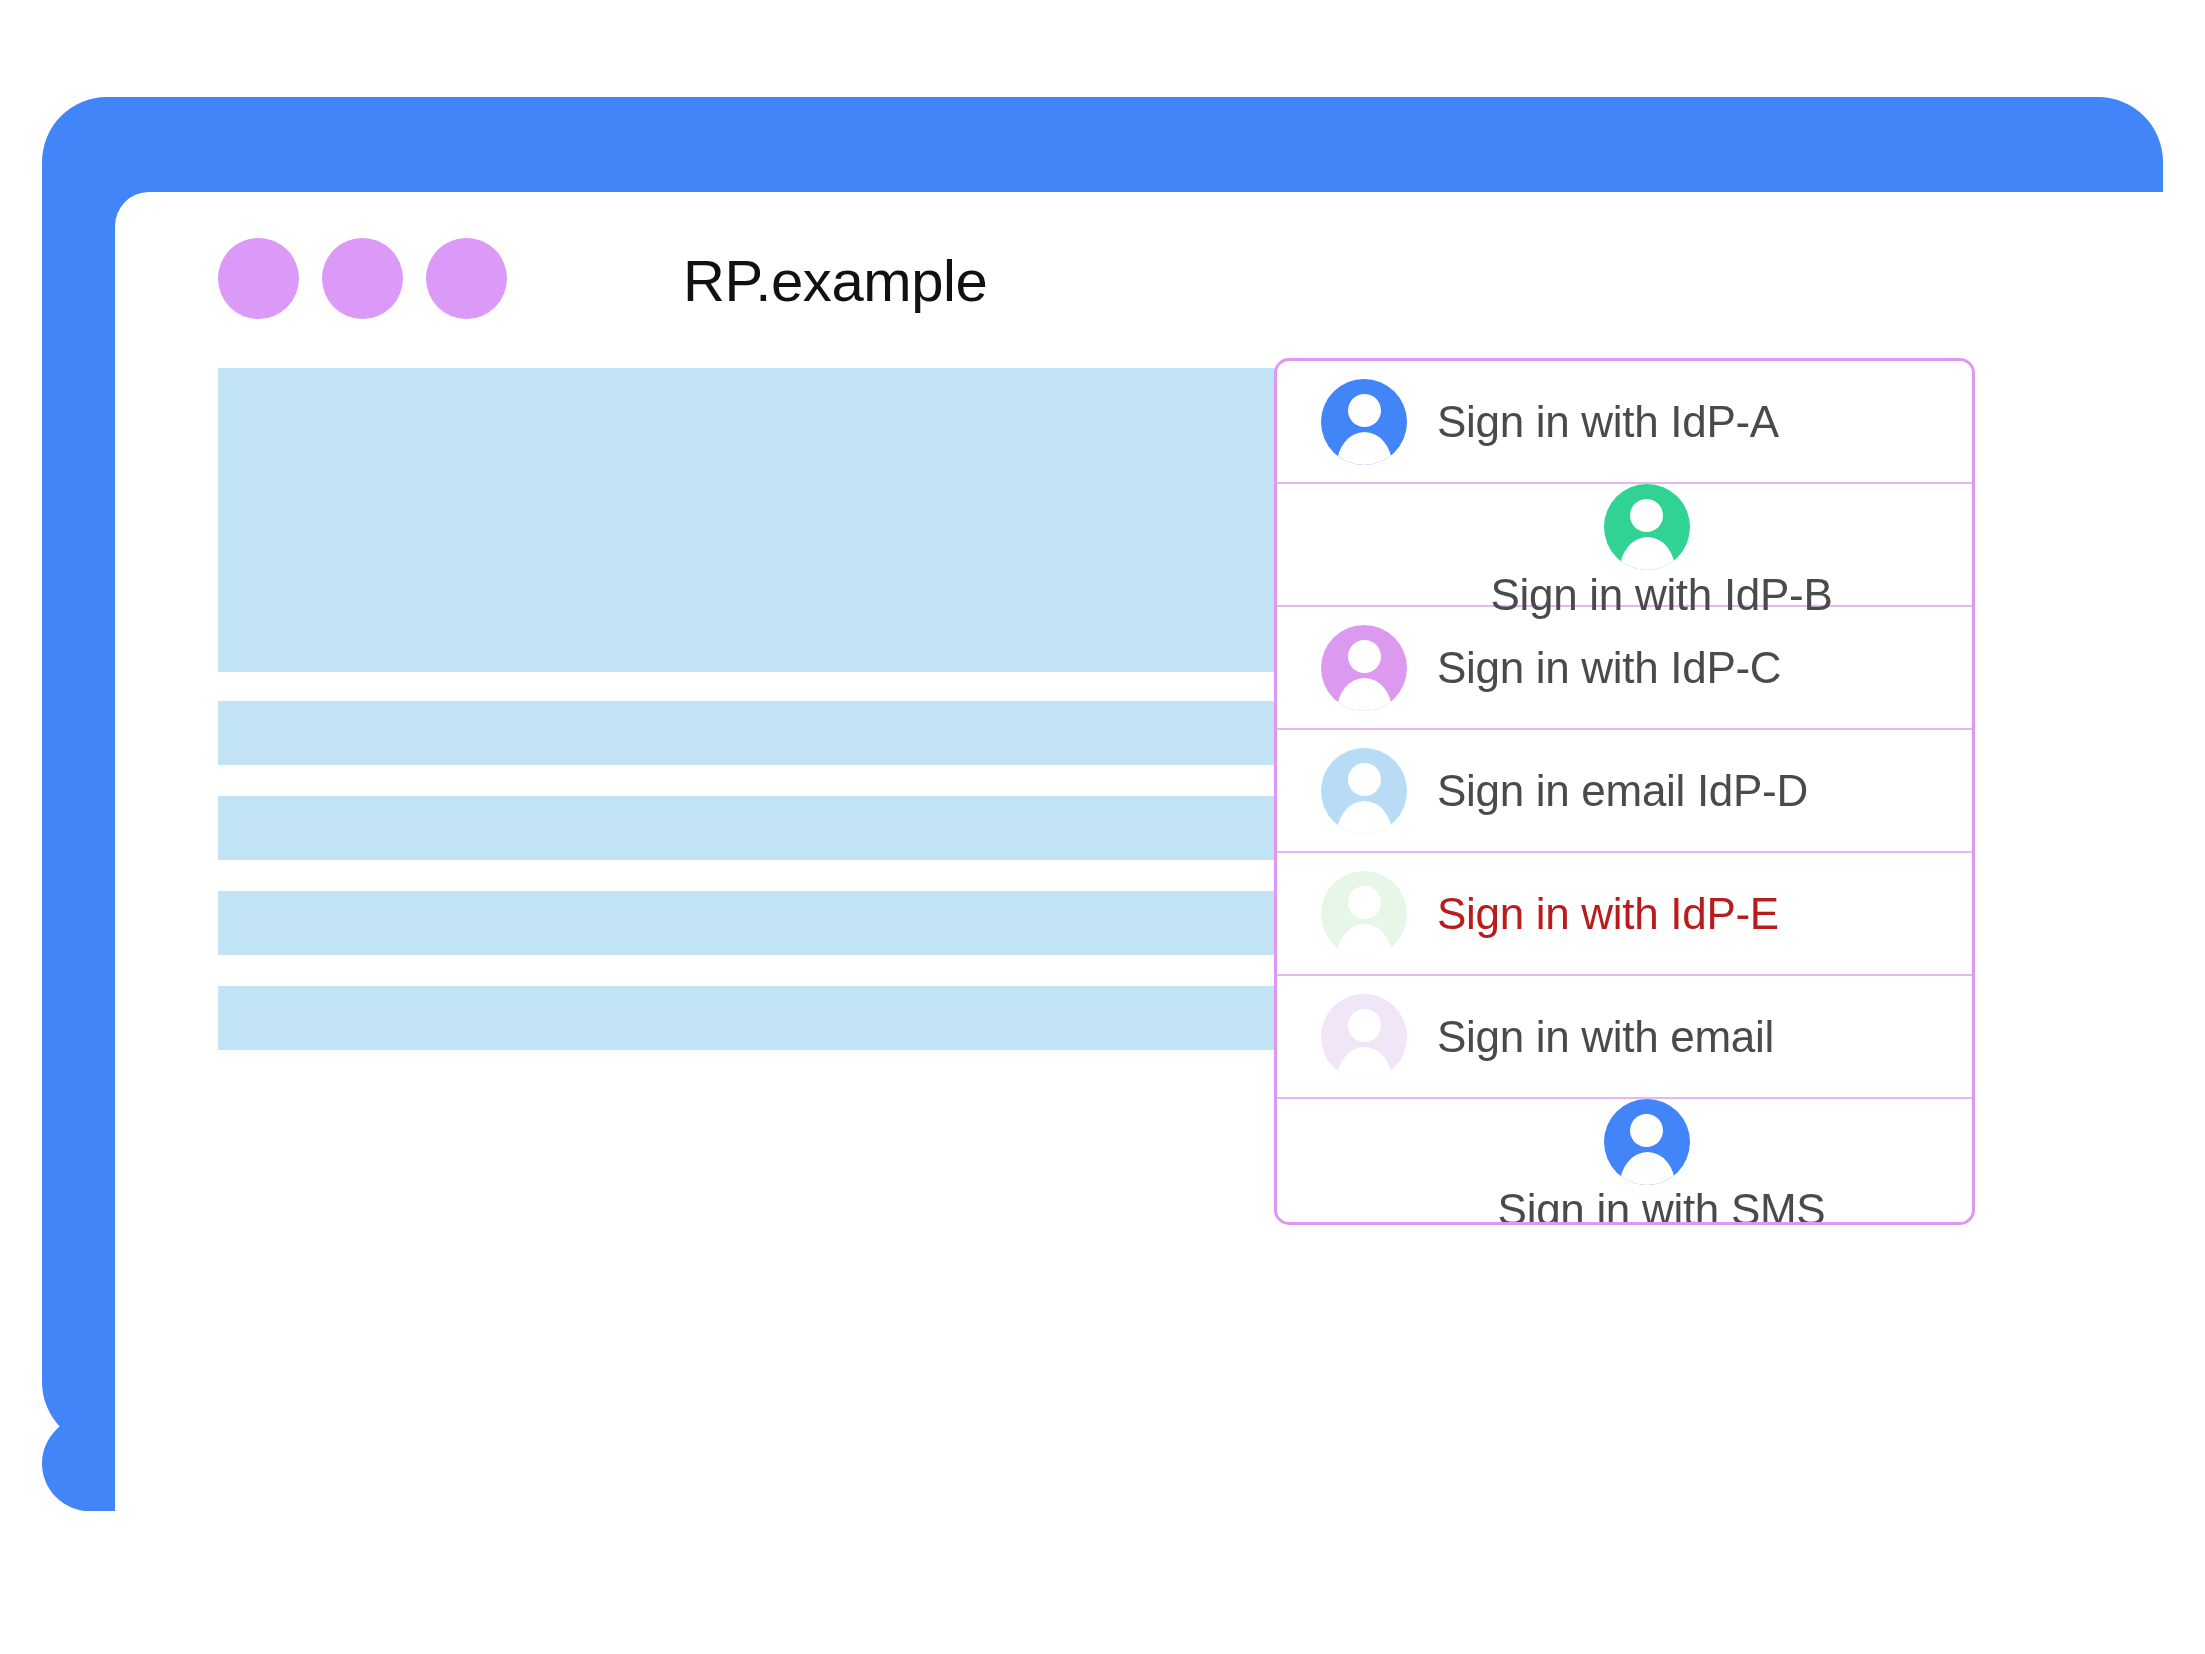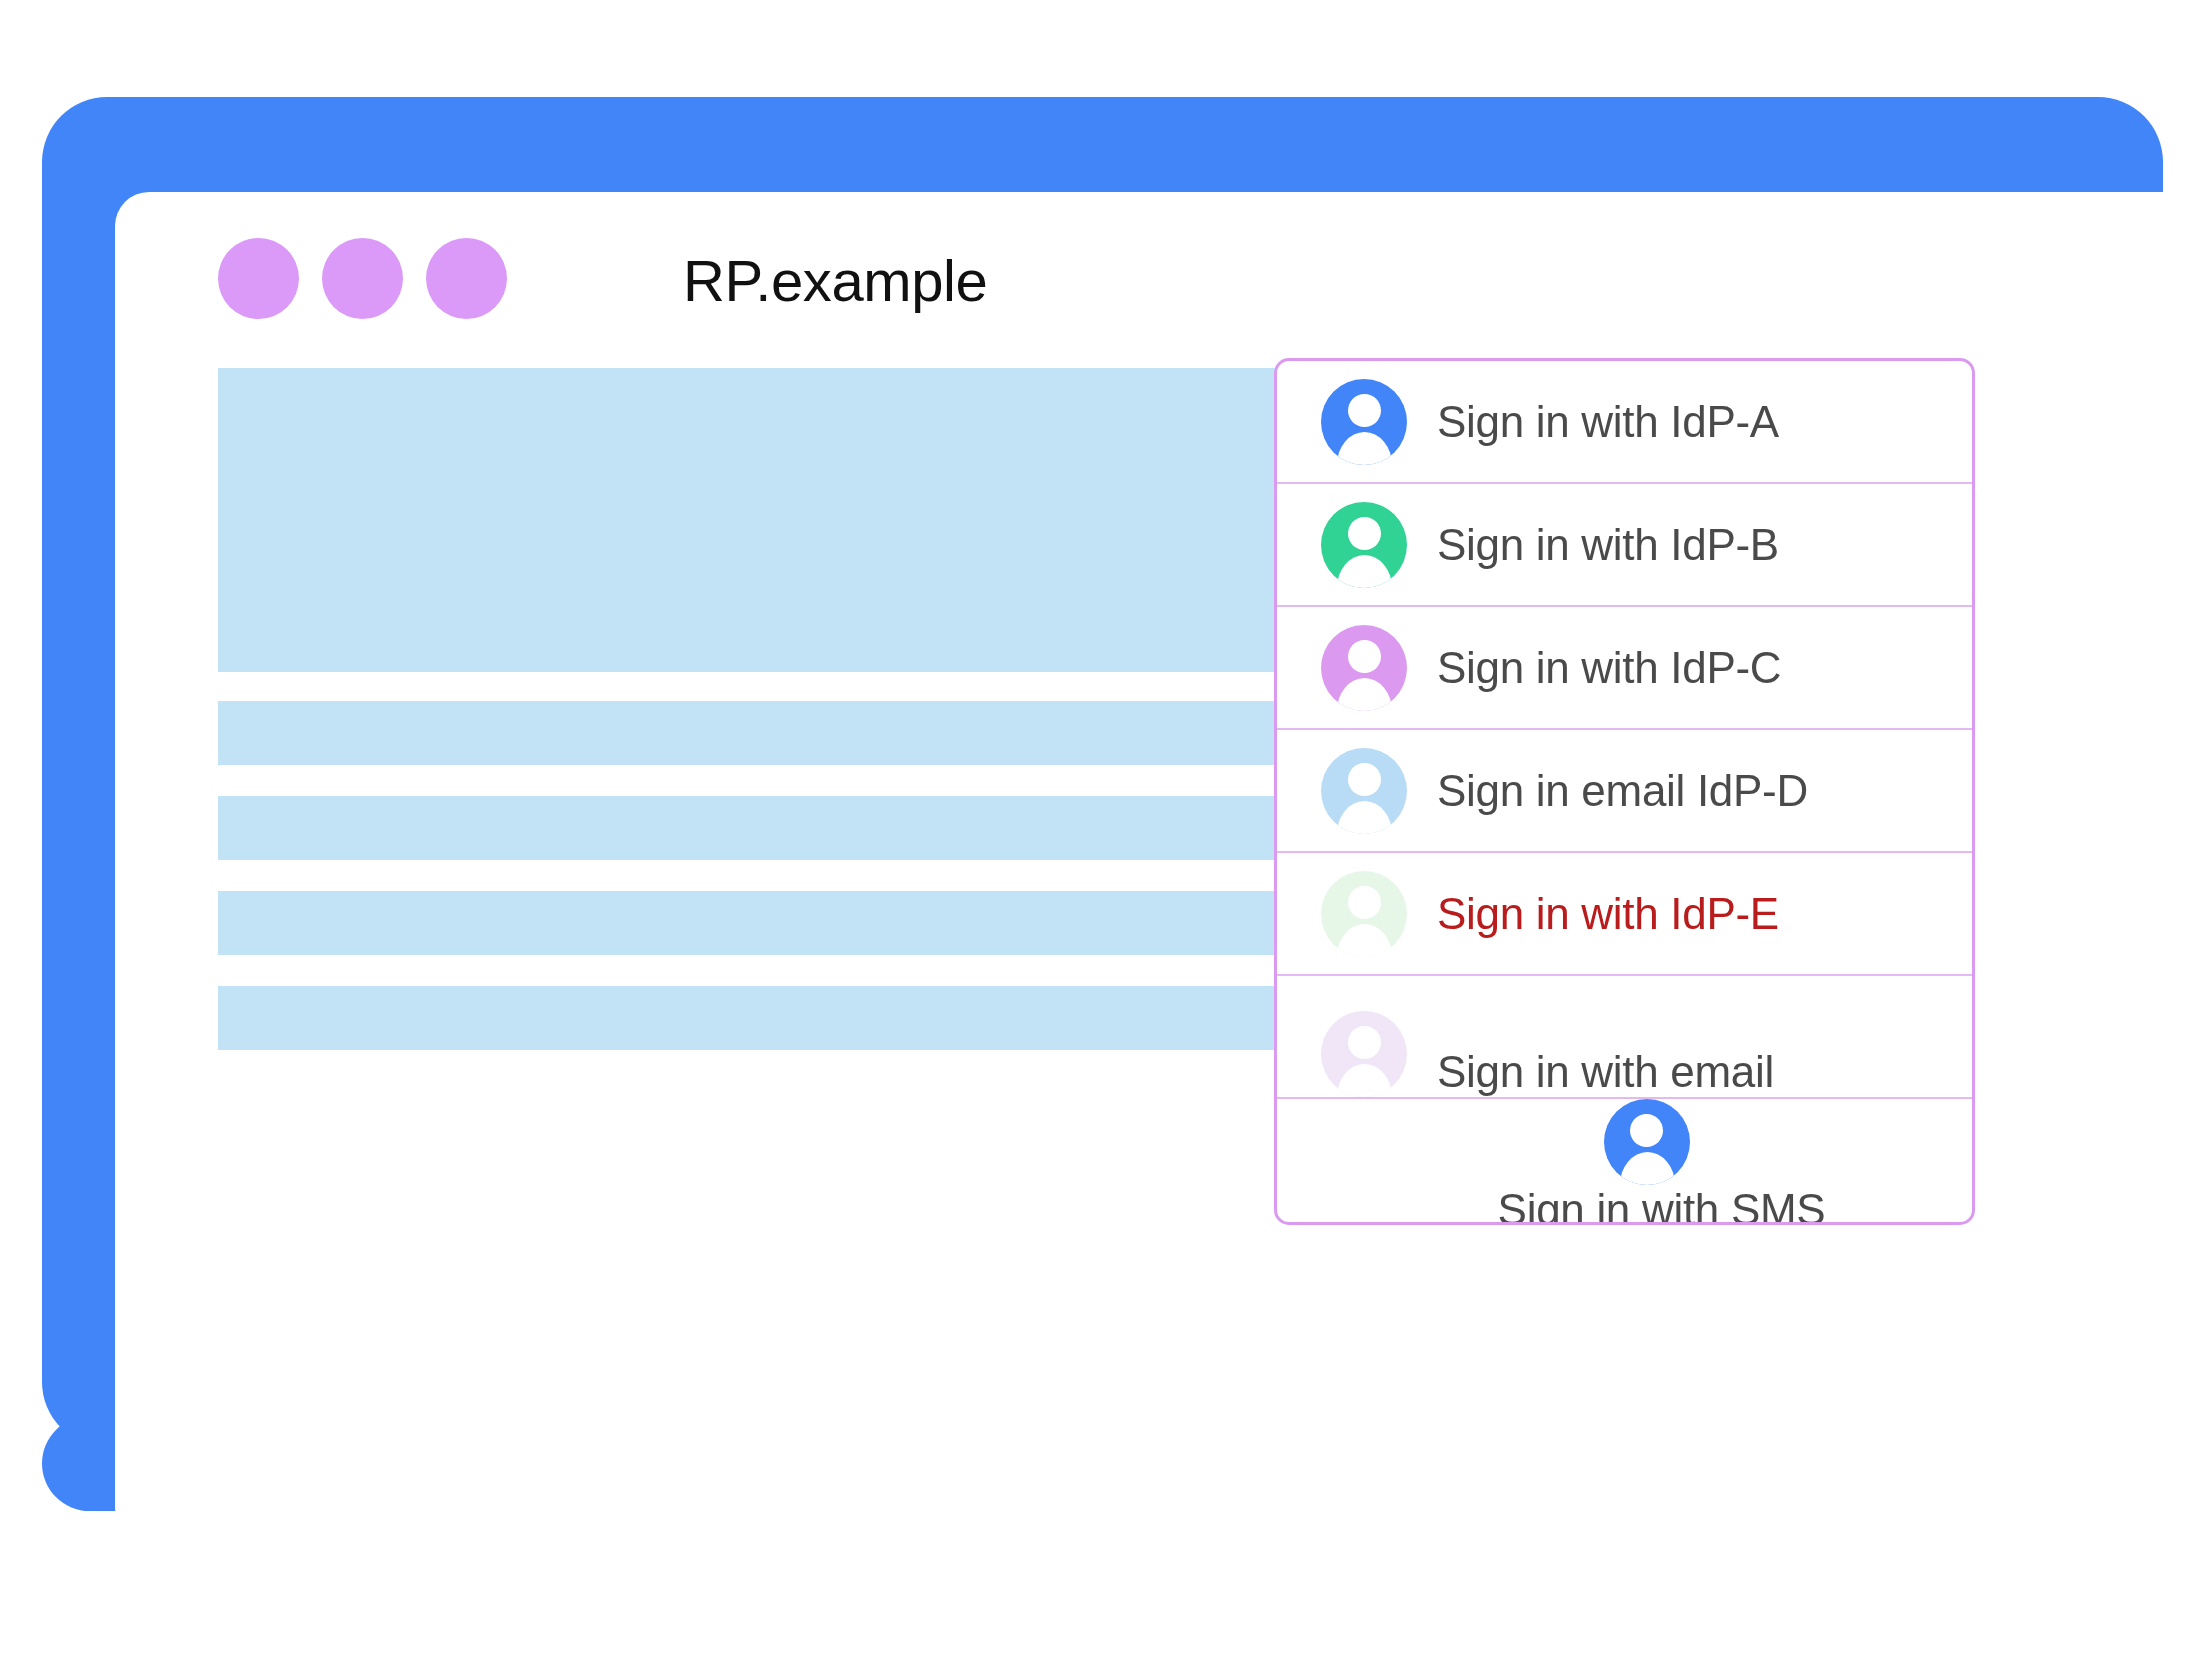--- a/index.html
+++ b/index.html
@@ -210,41 +210,41 @@
       <div class="placeholder-block ph-line" style="background: rgb(194, 227, 245);"></div>
     </div>
 
     <div id="account-chooser" style="border-color: rgb(219, 154, 240);">
 
       <div class="account-row" style="border-bottom-color: rgb(228, 185, 242);">
         <div class="avatar" style="background: rgb(66, 133, 248);"></div>
         <div class="account-label" style="color: rgb(74, 74, 74);">Sign in with IdP-A</div>
       </div>
 
-      <div class="account-row" style="border-bottom-color: rgb(228, 185, 242);">
+      <div class="account-row" style="border-bottom-color: rgb(228, 185, 242); flex-direction: column;">
         <div class="avatar" style="background: rgb(48, 211, 148);"></div>
         <div class="account-label" style="color: rgb(74, 74, 74);">Sign in with IdP-B</div>
       </div>
 
       <div class="account-row" style="border-bottom-color: rgb(228, 185, 242); text-align: center;">
         <div class="avatar" style="background: rgb(219, 154, 240);"></div>
         <div class="account-label" style="color: rgb(74, 74, 74);">Sign in with IdP-C</div>
       </div>
 
       <div class="account-row" style="border-bottom-color: rgb(228, 185, 242);">
         <div class="avatar" style="background: rgb(184, 220, 245);"></div>
         <div class="account-label" style="color: rgb(74, 74, 74);">Sign in email IdP-D</div>
       </div>
 
       <div class="account-row" style="border-bottom-color: rgb(228, 185, 242);">
         <div class="avatar" style="background: rgb(230, 247, 232);"></div>
         <div class="account-label" style="color: #b91c1c;">Sign in with IdP-E</div>
       </div>
 
-      <div class="account-row" style="border-bottom-color: rgb(228, 185, 242); align-items: flex-end;">
+      <div class="account-row" style="border-bottom-color: rgb(228, 185, 242);">
         <div class="avatar" style="background: rgb(240, 230, 248);"></div>
         <div class="account-label" style="color: rgb(74, 74, 74);">Sign in with email</div>
       </div>
 
       <div class="account-row" style="border-bottom-color: rgb(228, 185, 242); flex-direction: column;">
         <div class="avatar" style="background: rgb(66, 133, 248);"></div>
         <div class="account-label" style="color: rgb(74, 74, 74);">Sign in with SMS</div>
       </div>
 
     </div>

